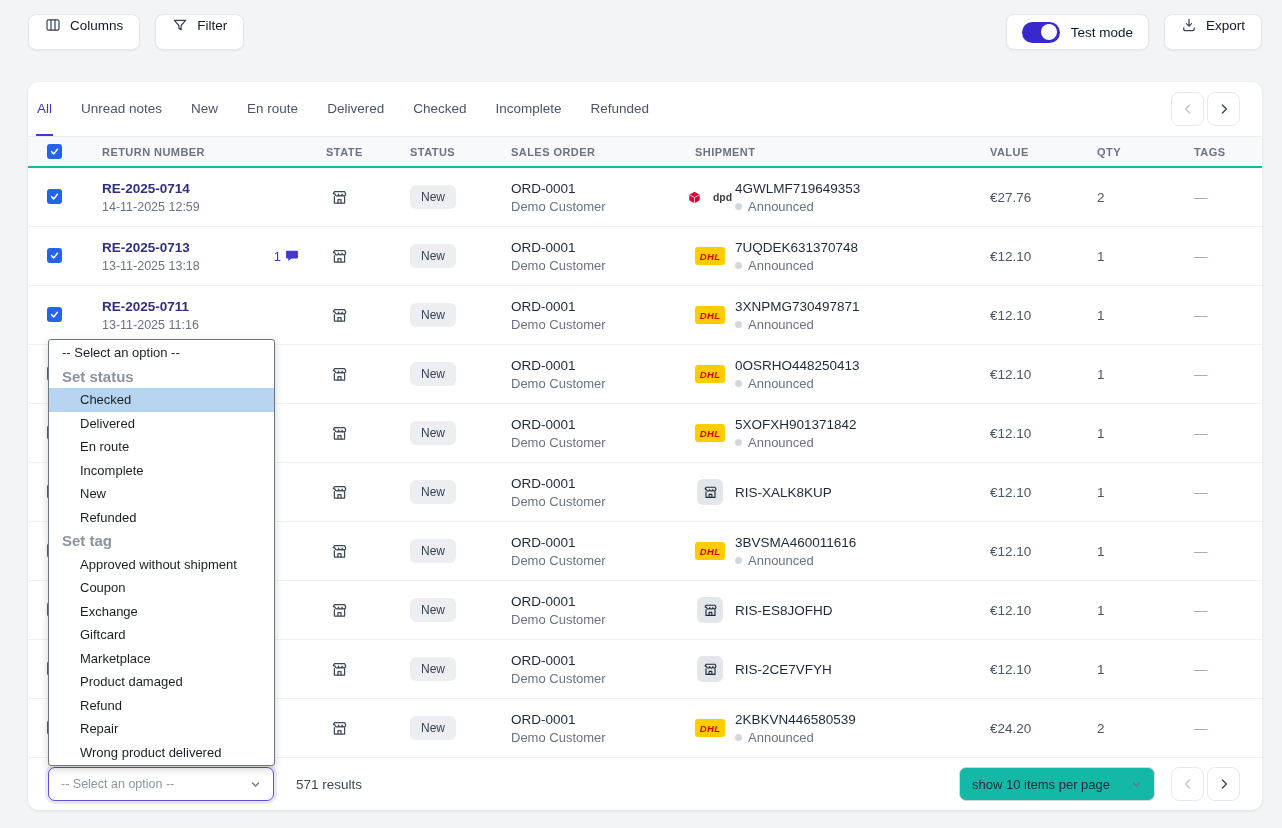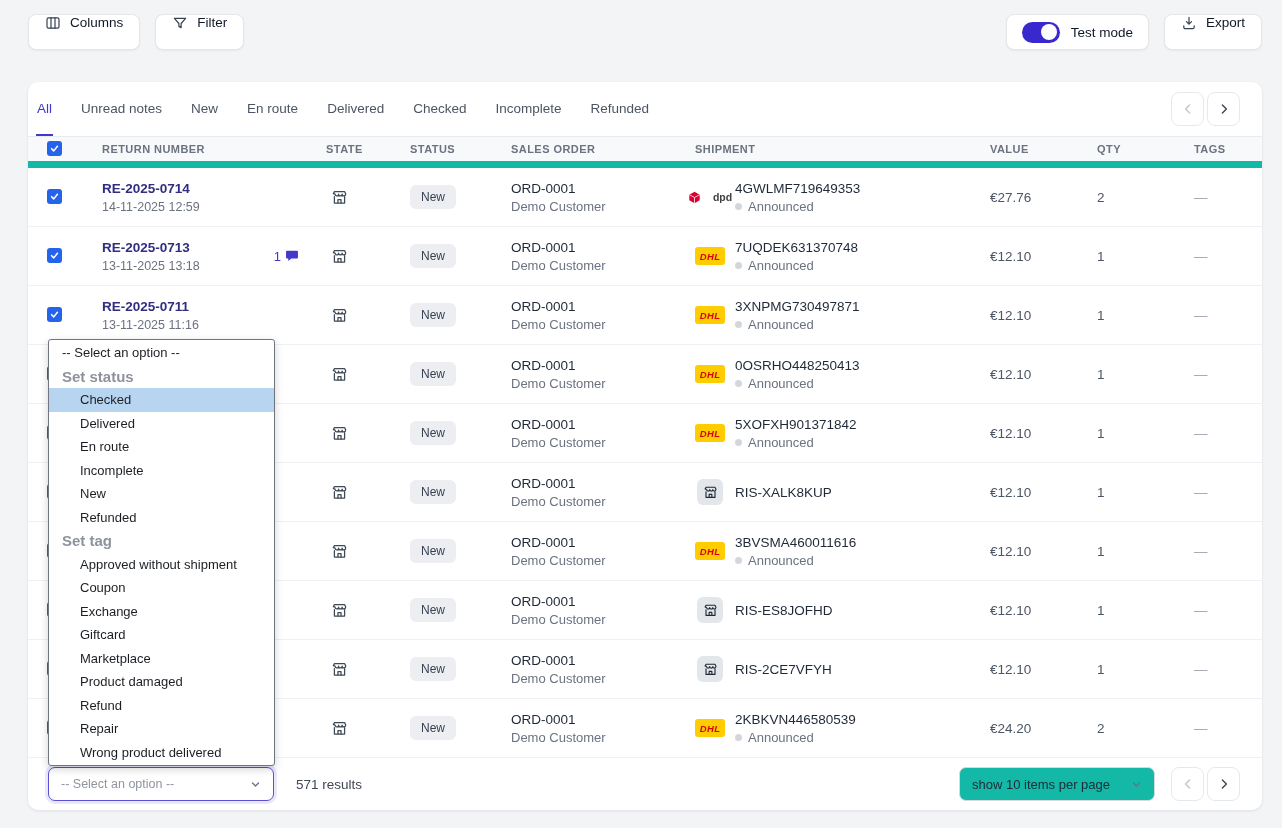--- a/index.html
+++ b/index.html
@@ -3,21 +3,21 @@
 <meta charset="utf-8">
 <style>
   *{margin:0;padding:0;box-sizing:border-box}
   html,body{width:1282px;height:828px}
   body{background:#f3f4f6;font-family:"Liberation Sans",sans-serif;position:relative;overflow:hidden;color:#1f2937}
   .page{position:absolute;inset:0}
 
   
   .toolbar{position:absolute;top:14px;left:28px;right:20px;display:flex;justify-content:space-between;align-items:center}
   .toolbar-left,.toolbar-right{display:flex;gap:15px;align-items:center}
-  .btn{display:inline-flex;align-items:flex-start;gap:9px;background:#fff;border:1px solid #e4e6ea;border-radius:8px;height:36px;padding:0 16px;
+  .btn{display:inline-flex;align-items:flex-end;gap:9px;background:#fff;border:1px solid #e4e6ea;border-radius:8px;height:36px;padding:16px 16px;
        font-size:13.5px;color:#111827;font-weight:500;box-shadow:0 1px 2px rgba(16,24,40,.05);cursor:pointer;font-family:inherit}
   .btn svg{width:16px;height:16px;stroke:#374151;fill:none;stroke-width:1.5;stroke-linecap:round;stroke-linejoin:round}
   .testmode{display:inline-flex;align-items:center;gap:11px;background:#fff;border:1px solid #e4e6ea;border-radius:8px;height:36px;padding:0 15px;
        font-size:13.5px;color:#111827;box-shadow:0 1px 2px rgba(16,24,40,.05)}
   .toggle{width:38px;height:21px;border-radius:11px;background:var(--toggle-on,#3a28cf);position:relative;cursor:pointer;flex:none}
   .toggle .knob{position:absolute;right:2.5px;top:2.5px;width:16px;height:16px;border-radius:50%;background:#fff}
 
   
   .card{position:absolute;left:28px;top:82px;width:1234px;height:728px;background:#fff;border-radius:10px;
         box-shadow:0 1px 3px rgba(16,24,40,.09);overflow:hidden}
@@ -26,21 +26,21 @@
   .tab{background:none;border:none;font-family:inherit;font-size:13.5px;color:#4b5563;cursor:pointer;height:100%;
        display:flex;align-items:center;padding:0 1px;border-bottom:2px solid transparent}
   .tab.active{color:var(--accent,#4338ca);border-bottom-color:var(--accent,#4338ca);font-weight:500}
   .pager{display:flex;gap:3px}
   .pg{width:33px;height:34px;border:1px solid #e7e8ec;background:#fff;border-radius:8px;display:flex;align-items:center;justify-content:center;cursor:pointer}
   .pg svg{width:16px;height:16px;fill:none;stroke:#3f4754;stroke-width:1.8;stroke-linecap:round;stroke-linejoin:round}
   .pg.disabled svg{stroke:#c3c8cf}
 
   
   .grid{display:grid;grid-template-columns:74px 224px 84px 101px 184px 295px 107px 97px 1fr;align-items:center}
-  .thead{height:31px;background:#f8f9fb;border-bottom:7px solid #14b8a6}
+  .thead{height:31px;background:#f8f9fb;border-bottom:2px solid #14b8a6}
   .th{font-size:11px;letter-spacing:.45px;font-weight:700;color:#6b7280}
   .cb{width:15px;height:15px;border-radius:3px;background:var(--checkbox,#2563eb);display:inline-flex;align-items:center;justify-content:center;margin-left:19px;cursor:pointer;flex:none}
   .cb svg{width:11px;height:11px;fill:none;stroke:#fff;stroke-width:1.7;stroke-linecap:round;stroke-linejoin:round}
   .tr{height:59px;border-bottom:1px solid #eef0f3;font-size:13.5px}
   .c-rn{display:flex;align-items:center;justify-content:space-between;padding-right:27px;height:100%}
   .rn{font-size:13.5px;font-weight:700;color:#312e81;cursor:pointer}
   .rn-date{font-size:12.5px;color:#6b7280;margin-top:4px}
   .cmt{display:inline-flex;align-items:center;gap:4px;color:var(--accent,#4f46e5);font-size:13px;font-weight:500;cursor:pointer}
   .cmt svg{width:14px;height:14px}
   .c-state{padding-left:5px;color:#3f4a56}

